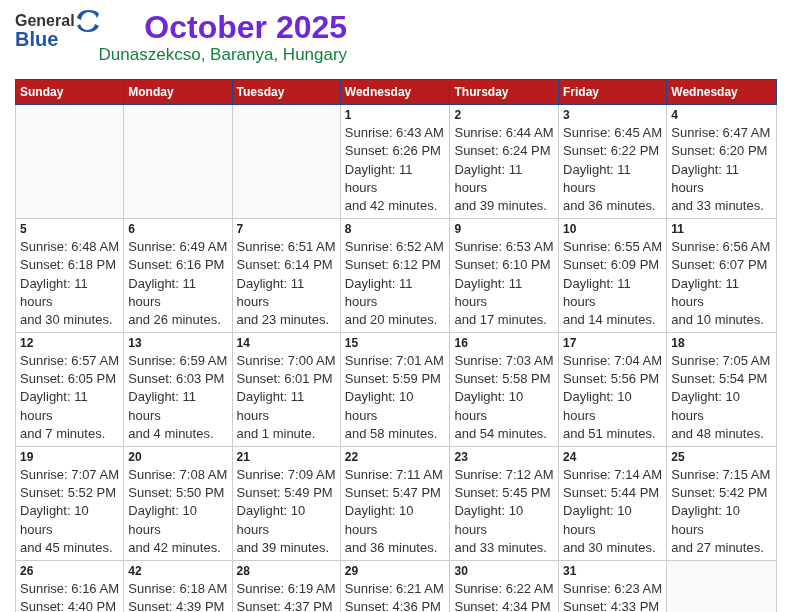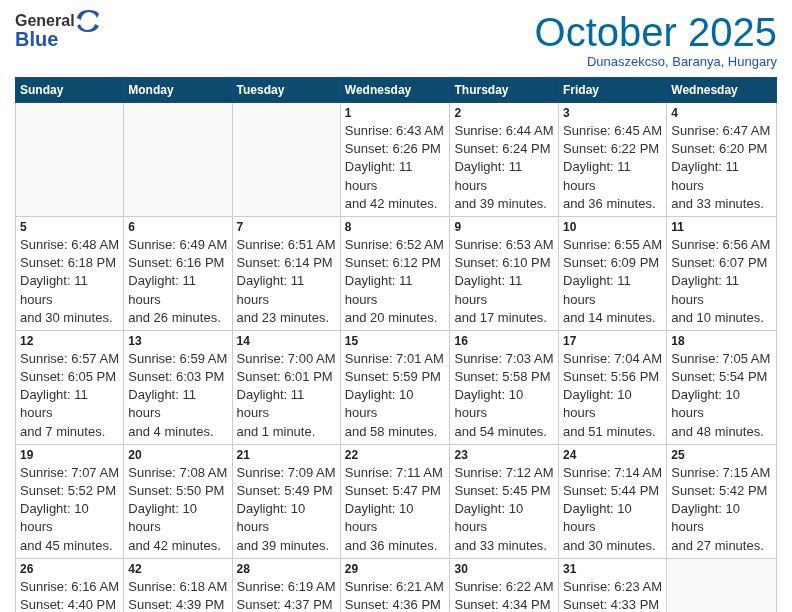--- a/index.html
+++ b/index.html
@@ -10,23 +10,22 @@
       background: #fff;
       overflow: hidden;
     }
     .page {
       width: 792px;
       height: 612px;
       padding: 10px 15px;
     }
     .header {
       display: flex;
-      justify-content: space-between;
       align-items: flex-start;
-      margin-bottom: 8px;
+      margin-bottom: 14px;
     }
     .logo {
       display: flex;
       align-items: center;
     }
     .logo-text-general {
       font-size: 16px;
       font-weight: bold;
       color: #333;
     }
@@ -37,36 +36,36 @@
     }
     .logo-icon {
       width: 22px;
       height: 22px;
       margin-left: 2px;
     }
     .title-area {
       text-align: right;
     }
     .month-title {
-      font-size: 40px;
-      font-weight: normal;
-      color: #0369a1;
+      font-size: 32px;
+      font-weight: bold;
+      color: #6d28d9;
       line-height: 1.1;
     }
     .location {
-      font-size: 13px;
-      color: #1d4ed8;
+      font-size: 17px;
+      color: #15803d;
     }
     .calendar {
       width: 100%;
       border-collapse: collapse;
       border: 1px solid #ccc;
     }
     .calendar th {
-      background: #0c4a6e;
+      background: #b91c1c;
       color: #fff;
       font-size: 12px;
       font-weight: bold;
       padding: 5px 4px;
       text-align: left;
       border: 1px solid #1a4490;
     }
     .calendar td {
       border: 1px solid #ccc;
       vertical-align: top;

